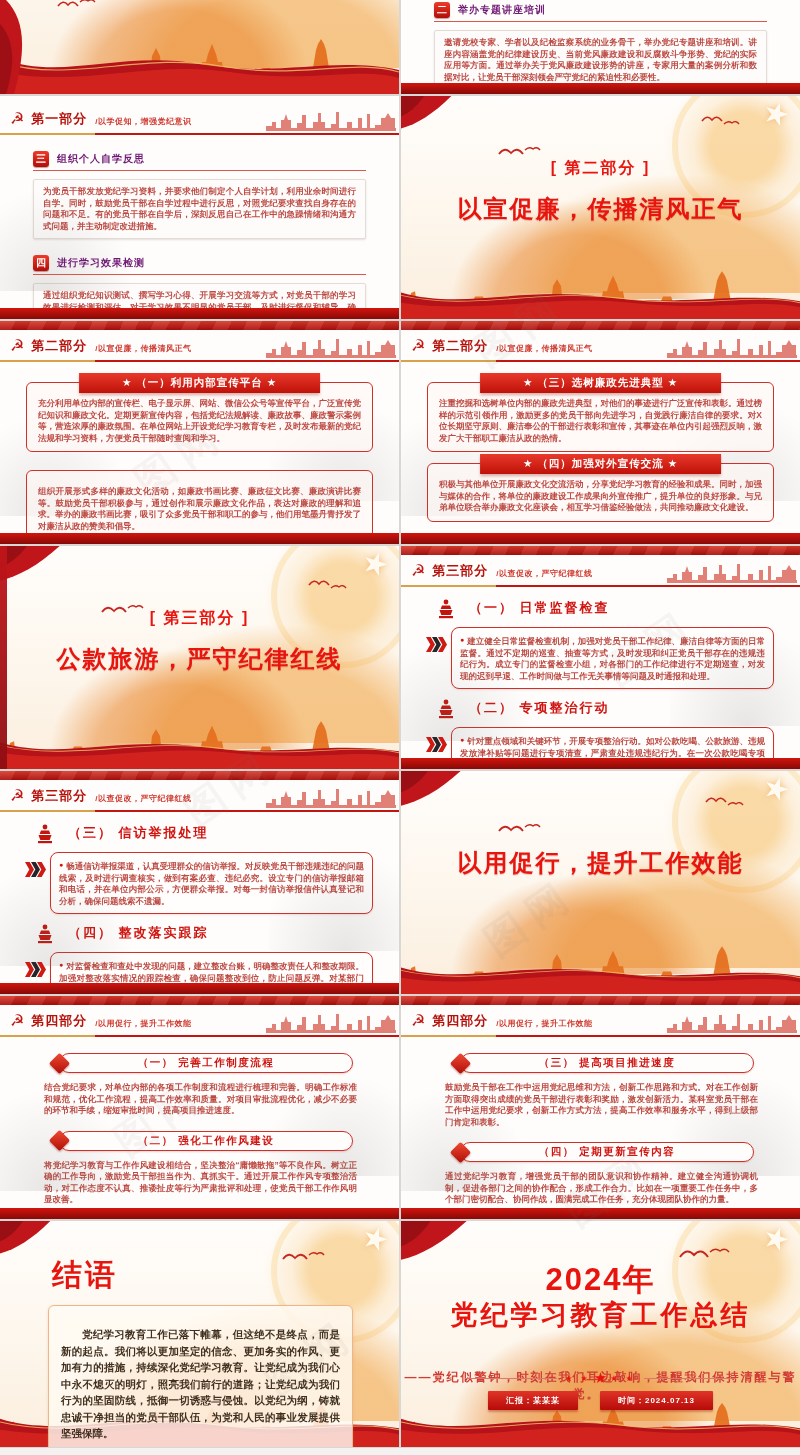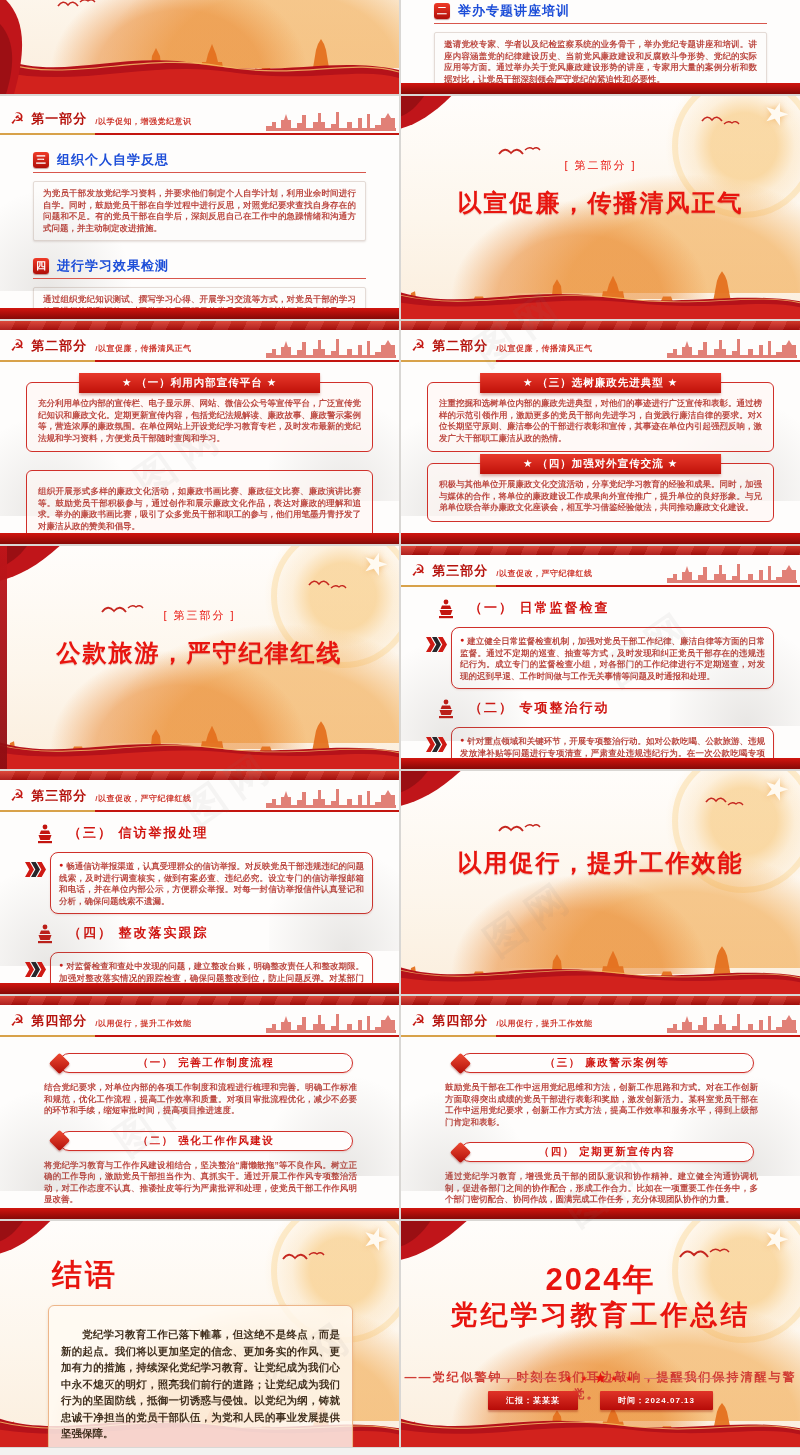--- a/index.html
+++ b/index.html
@@ -27,21 +27,21 @@
   .hdr .sub{font-size:8px;font-weight:bold;color:#cf3a30;margin-left:8px;margin-top:4px;letter-spacing:.5px;}
   .hdr .sky{position:absolute;right:3px;top:-2px;opacity:.8;}
   .hdr .rule{position:absolute;left:0;right:0;bottom:-2px;height:2px;
              background:linear-gradient(90deg,#d8a24a 0 95px,#c3150f 95px);}
 
   
   .numhead{display:flex;align-items:center;margin:0 33px;position:relative;}
   .numhead .nb{width:16px;height:16px;border-radius:3px;color:#fff;font-size:10px;font-weight:bold;
                display:flex;align-items:center;justify-content:center;
                background:linear-gradient(180deg,#ef3b28,#b00d08);box-shadow:0 1px 1px rgba(120,10,5,.4);}
-  .numhead .tt{font-size:13px;font-weight:bold;color:#1d4ed8;margin-left:8px;letter-spacing:1px;}
+  .numhead .tt{font-size:10px;font-weight:bold;color:#701a75;margin-left:8px;letter-spacing:1px;}
   .numhead::after{content:"";position:absolute;left:0;right:0;bottom:-4px;height:1px;background:#d8564c;}
   .parabox{margin:12px 33px 0;background:#fdfcfb;border:1px solid #e4dbd6;border-radius:2px;
            box-shadow:0 1px 2px rgba(160,140,130,.25);padding:6px 9px;}
   .ptxt{margin:0;font-size:8.5px;line-height:11.5px;font-weight:bold;color:#bd4b44;text-align:justify;}
 
   
   .starbox{position:relative;margin:22px 26px 0;border:1.2px solid #d0302a;border-radius:6px;
            background:rgba(255,247,244,.65);padding:15px 11px 7px;}
   .starbox .bnr{position:absolute;top:-10px;left:50%;transform:translateX(-50%);min-width:62%;
            height:20px;display:flex;align-items:center;justify-content:center;white-space:nowrap;
@@ -80,21 +80,21 @@
          background:radial-gradient(ellipse at 55% 100%,rgba(240,160,60,.55) 0 45%,transparent 70%);}
   .mount2{position:absolute;bottom:20px;right:90px;width:260px;height:100px;z-index:1;
          background:radial-gradient(ellipse at 50% 100%,rgba(232,130,40,.5) 0 45%,transparent 70%);}
   .city,.silkwave{position:absolute;left:0;right:0;bottom:0;z-index:2;display:block;}
   .cornersilk{position:absolute;left:-6px;top:-8px;z-index:3;}
   .edge-l{position:absolute;left:0;top:0;bottom:0;width:7px;z-index:4;
           background:linear-gradient(180deg,#c0151a,#8e0d12);opacity:.95;}
   .birds{position:absolute;z-index:4;}
 
   .covertxt{position:absolute;left:0;right:0;z-index:5;text-align:center;color:#e8150f;}
-  .covertxt .br{font-size:11px;font-weight:normal;letter-spacing:2px;}
+  .covertxt .br{font-size:16px;font-weight:bold;letter-spacing:2px;}
   .covertxt .mt{font-size:24px;font-weight:bold;letter-spacing:2px;margin-top:14px;
                 text-shadow:0 1px 1px rgba(180,20,10,.25);}
 
   
   .endyear{position:absolute;top:38px;left:0;right:0;text-align:center;z-index:5;
            font-size:31px;font-weight:bold;color:#e8150f;letter-spacing:2px;}
   .endtitle{position:absolute;top:76px;left:0;right:0;text-align:center;z-index:5;
            font-size:27px;font-weight:bold;color:#e8150f;letter-spacing:3px;}
   .endsub{position:absolute;top:148px;left:0;right:0;text-align:center;z-index:5;
            font-size:12px;font-weight:bold;color:#d03c34;letter-spacing:2px;}
@@ -518,21 +518,21 @@
           <span class="pt">第四部分</span>
           <span class="sub">/以用促行，提升工作效能</span>
         </div>
         <svg class="sky" width="130" height="24" viewBox="0 0 130 24">
           <path fill="#d4453a" opacity=".85" d="M0 24 V19 h6 v-4 h4 v6 h5 v-8 h3 l2 -6 2 6 h3 v8 h6 v-5 h5 v-8 h4 v13 h7 v-6 h5 v-9 h3 v9 h4 v6 h6 v-4 h5 v-12 h3 v16 h8 v-6 h5 v6 h6 v-10 h4 v10 h5 v-14 h3 v14 h5 v-3 h6 v-7 h4 l3 -5 3 5 h4 v10 h6 v6 Z"></path>
         </svg>
         <div class="rule"></div>
       </div>
       <div class="pillrow">
         <span class="diamond"></span>
-        <span class="pill">（三） 廉政警示案例等</span>
+        <span class="pill">（三） 提高项目推进速度</span>
       </div>
       <div class="dpara">
         <p class="ptxt">鼓励党员干部在工作中运用党纪思维和方法，创新工作思路和方式。对在工作创新方面取得突出成绩的党员干部进行表彰和奖励，激发创新活力。某科室党员干部在工作中运用党纪要求，创新工作方式方法，提高工作效率和服务水平，得到上级部门肯定和表彰。</p>
       </div>
       <div class="pillrow" style="margin-top:14px;">
         <span class="diamond"></span>
         <span class="pill">（四） 定期更新宣传内容</span>
       </div>
       <div class="dpara">
         <p class="ptxt">通过党纪学习教育，增强党员干部的团队意识和协作精神。建立健全沟通协调机制，促进各部门之间的协作配合，形成工作合力。比如在一项重要工作任务中，多个部门密切配合、协同作战，圆满完成工作任务，充分体现团队协作的力量。</p>

